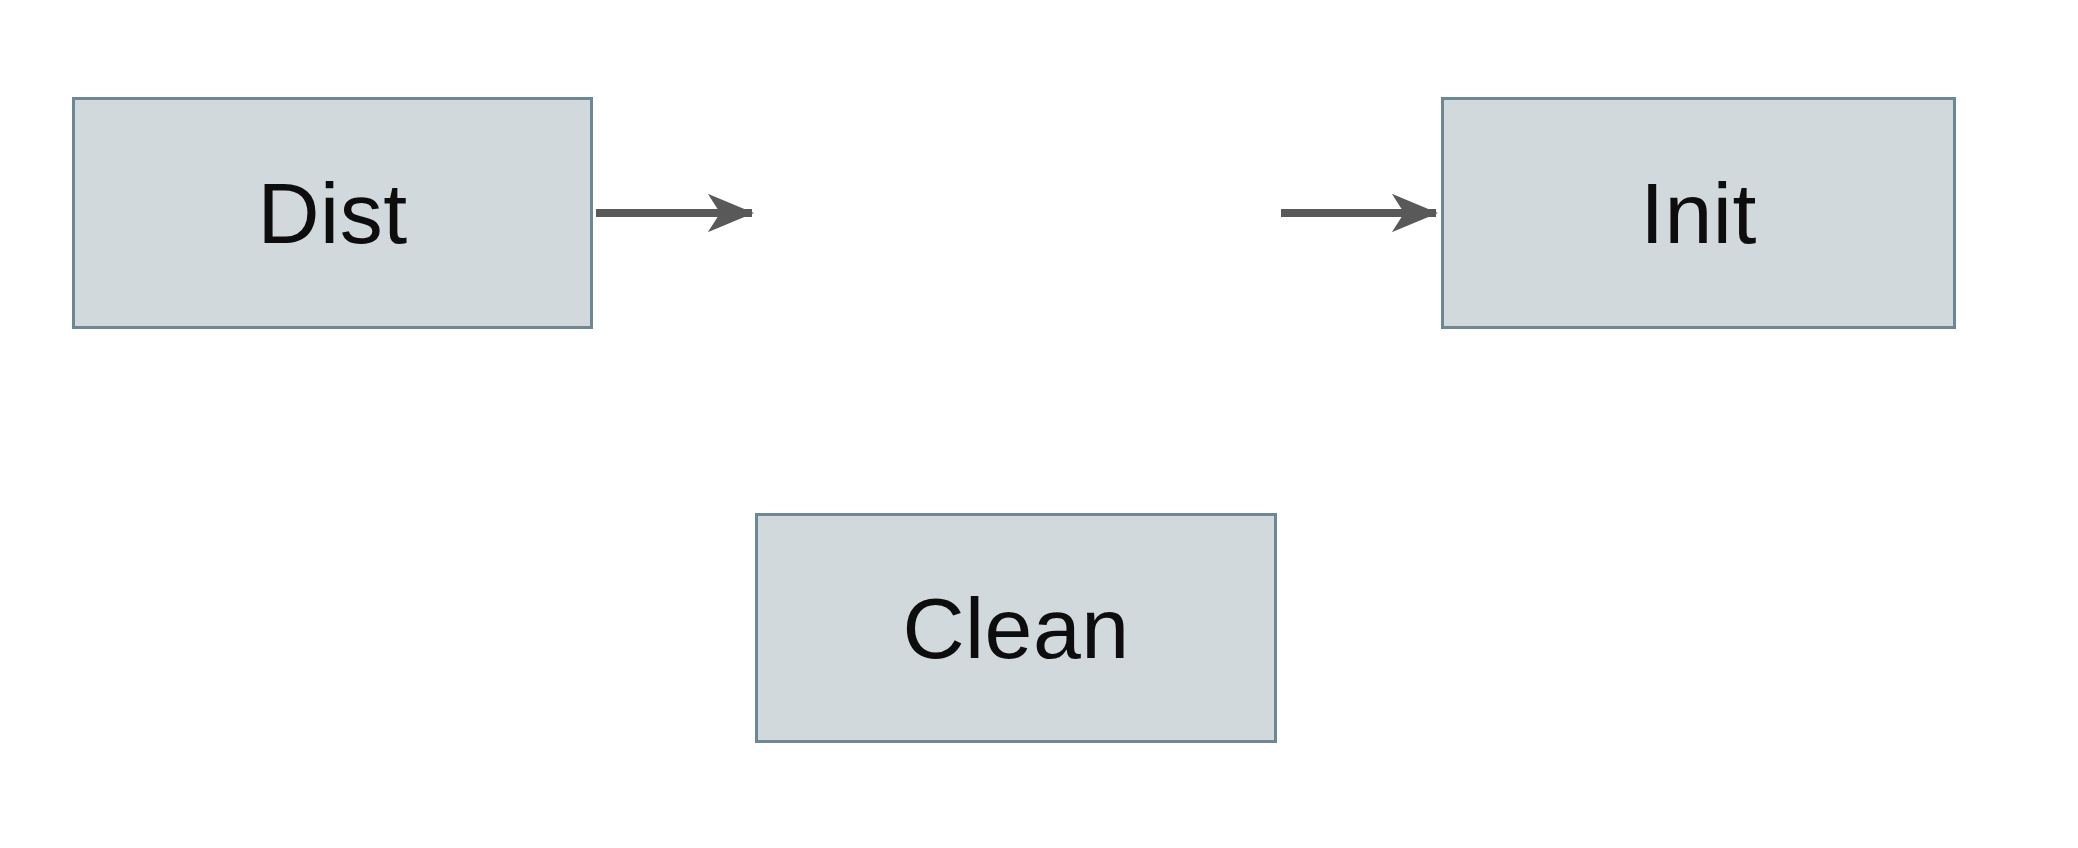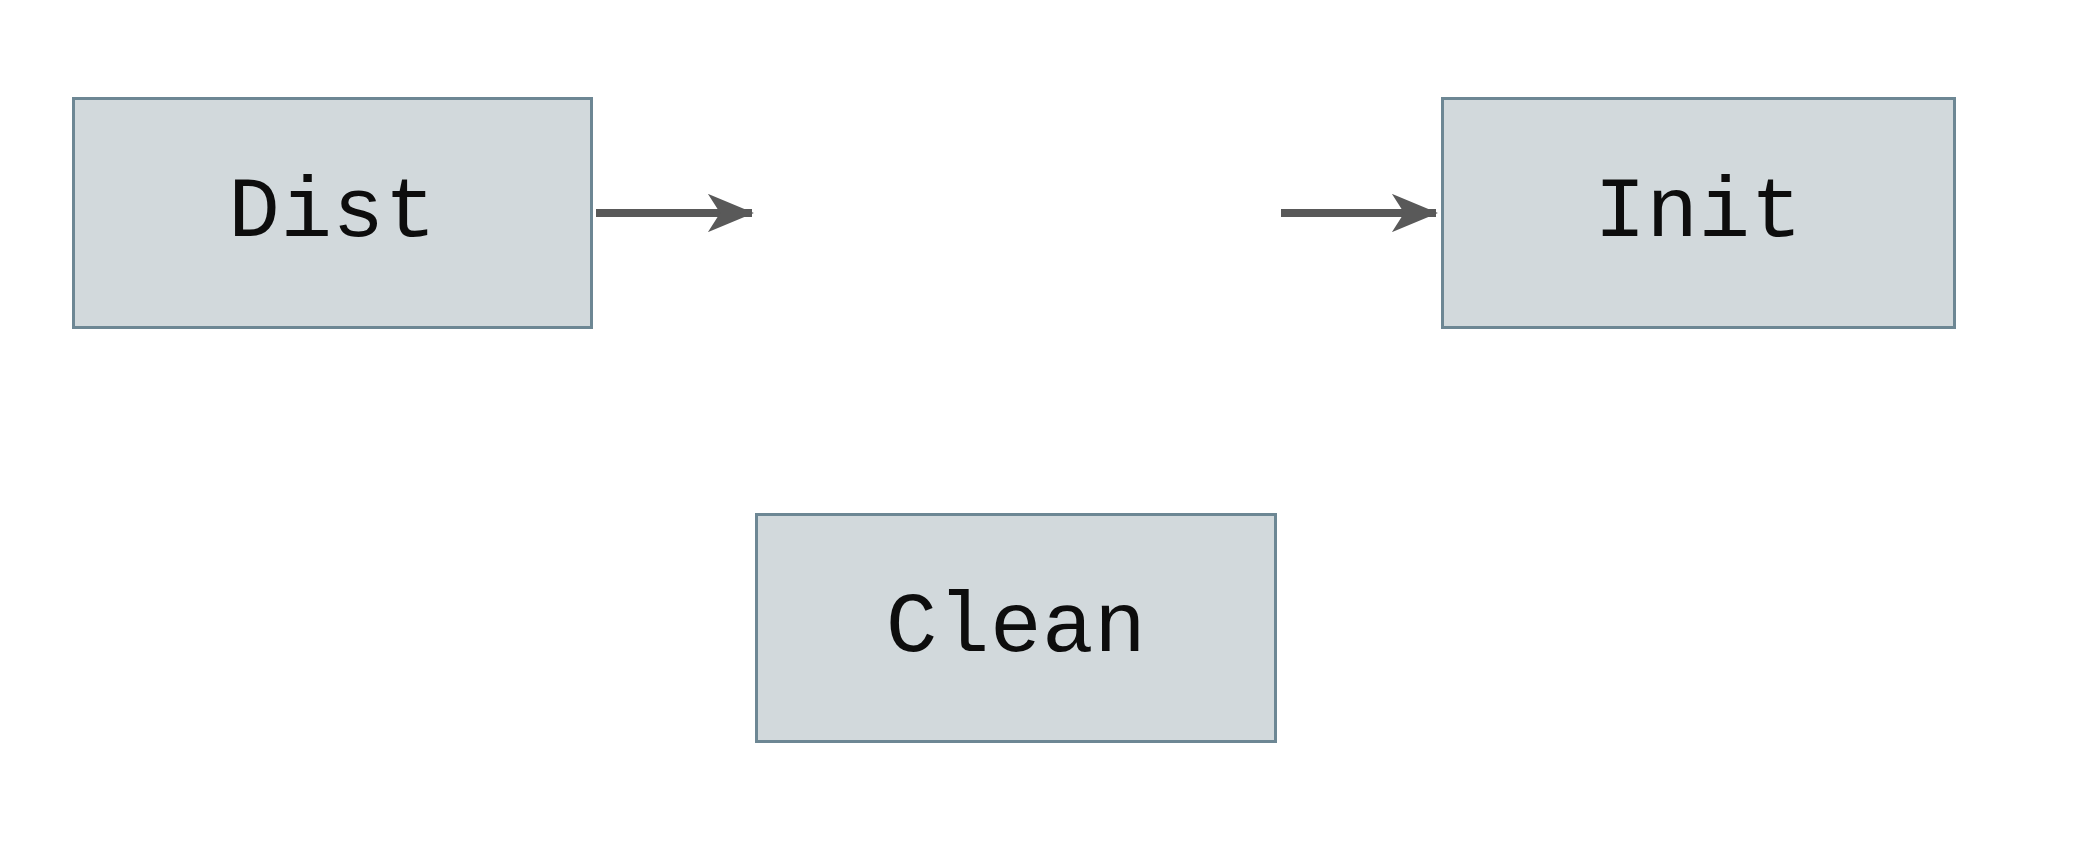--- a/index.html
+++ b/index.html
@@ -38,21 +38,20 @@
     display: flex;
     align-items: center;
     justify-content: center;
   }
   .node-label {
     font-size: 86px;
     line-height: 1;
     color: var(--text_color, #0d0d0d);
     letter-spacing: 0.5px;
     white-space: nowrap;
-    font-family: Liberation Mono, monospace;
   }
   .node-dist    { left: 72px;   top: 97px;  width: 521px; height: 232px; }
   .node-compile { left: 757px;  top: 97px;  width: 521px; height: 232px; }
   .node-init    { left: 1441px; top: 97px;  width: 515px; height: 232px; }
   .node-clean   { left: 755px;  top: 513px; width: 522px; height: 230px; }
 </style>
 </head>
 <body>
 
 <div class="canvas">

